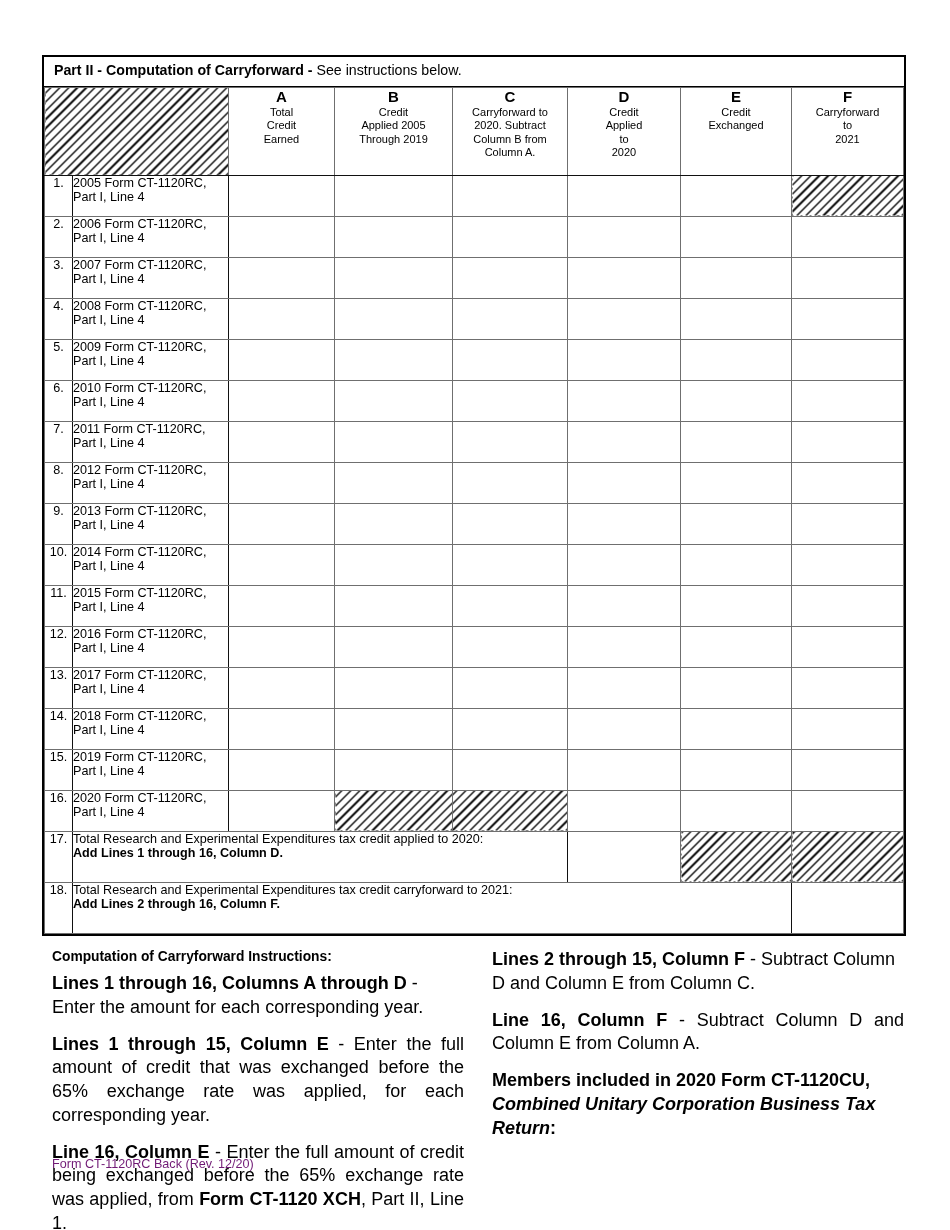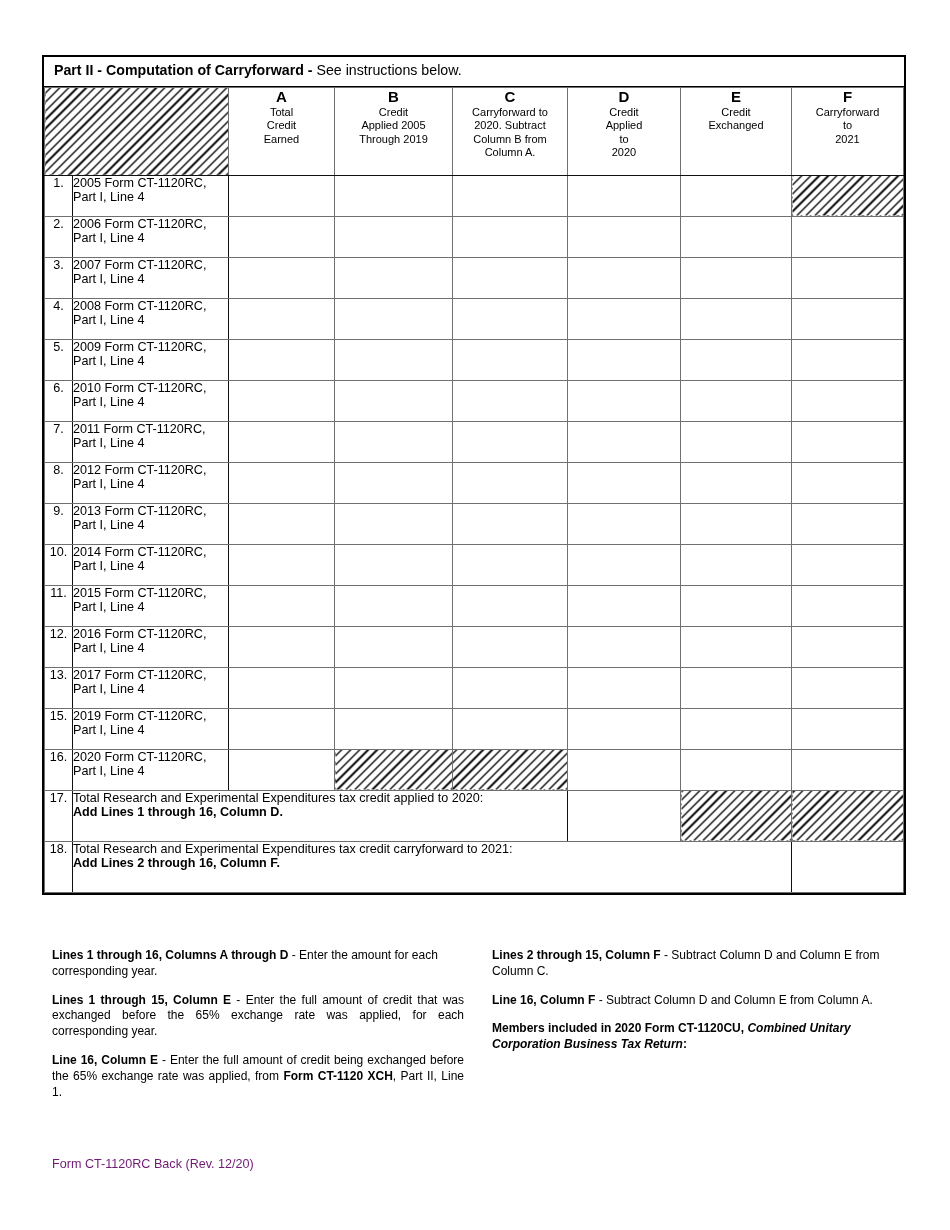--- a/index.html
+++ b/index.html
@@ -136,21 +136,21 @@
   .instr-col { width: 412px; }
   .instr-col.right { width: 412px; }
 
   .instr-h {
     font-weight: bold;
     font-size: 13.8px;
     margin: 0 0 7px 0;
     line-height: 1.25;
   }
   .instr-p {
-    font-size: 12px;
+    font-size: 18px;
     line-height: 1.32;
     margin: 0 0 13px 0;
     text-align: justify;
   }
   .instr-p:last-child { margin-bottom: 0; margin-top: 8px; }
   .instr-p.nojust { text-align: left; }
   .instr-p b { font-weight: bold; }
   .instr-p i { font-style: italic; font-weight: bold; }
 
   
@@ -339,20 +339,30 @@
             <td class="num">13.</td>
             <td class="desc">2017 Form CT-1120RC,<br>Part I, Line 4</td>
             <td class="money vthick-l"></td>
             <td class="money vthick-l"></td>
             <td class="money vthick-l"></td>
             <td class="money vthick-l"></td>
             <td class="money vthick-l"></td>
             <td class="money vthick-l"></td>
           </tr>
           <tr class="year-row">
+            <td class="num">14.</td>
+            <td class="desc">2018 Form CT-1120RC,<br>Part I, Line 4</td>
+            <td class="money vthick-l"></td>
+            <td class="money vthick-l"></td>
+            <td class="money vthick-l"></td>
+            <td class="money vthick-l"></td>
+            <td class="money vthick-l"></td>
+            <td class="money vthick-l"></td>
+          </tr>
+          <tr class="year-row">
             <td class="num">15.</td>
             <td class="desc">2019 Form CT-1120RC,<br>Part I, Line 4</td>
             <td class="money vthick-l"></td>
             <td class="money vthick-l"></td>
             <td class="money vthick-l"></td>
             <td class="money vthick-l"></td>
             <td class="money vthick-l"></td>
             <td class="money vthick-l"></td>
           </tr>
           <tr class="year-row">
@@ -383,20 +393,21 @@
             </td>
             <td class="money vthick-l"></td>
           </tr>
         </tbody>
     </table>
   </div>
 
   <div class="instructions">
 
     <div class="instr-col left">
+      <div class="instr-h">Computation of Carryforward Instructions:</div>
 
       <p class="instr-p nojust">
         <b>Lines 1 through 16, Columns A through D</b><span> - Enter the amount for each corresponding year.</span>
       </p>
 
       <p class="instr-p">
         <b>Lines 1 through 15, Column E</b><span> - Enter the full amount of credit that was exchanged before the 65% exchange rate was applied, for each corresponding year.</span>
       </p>
 
       <p class="instr-p">

